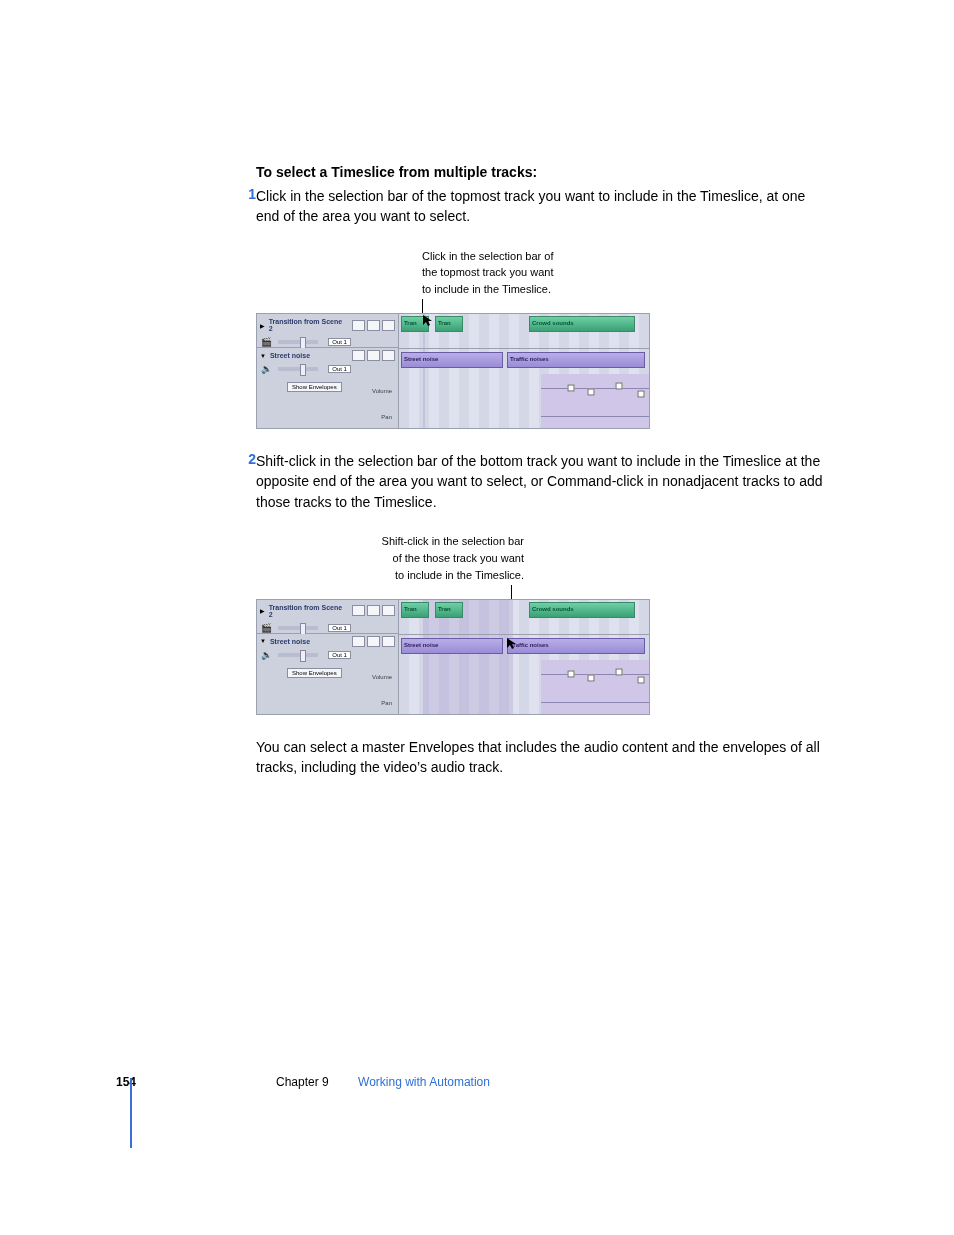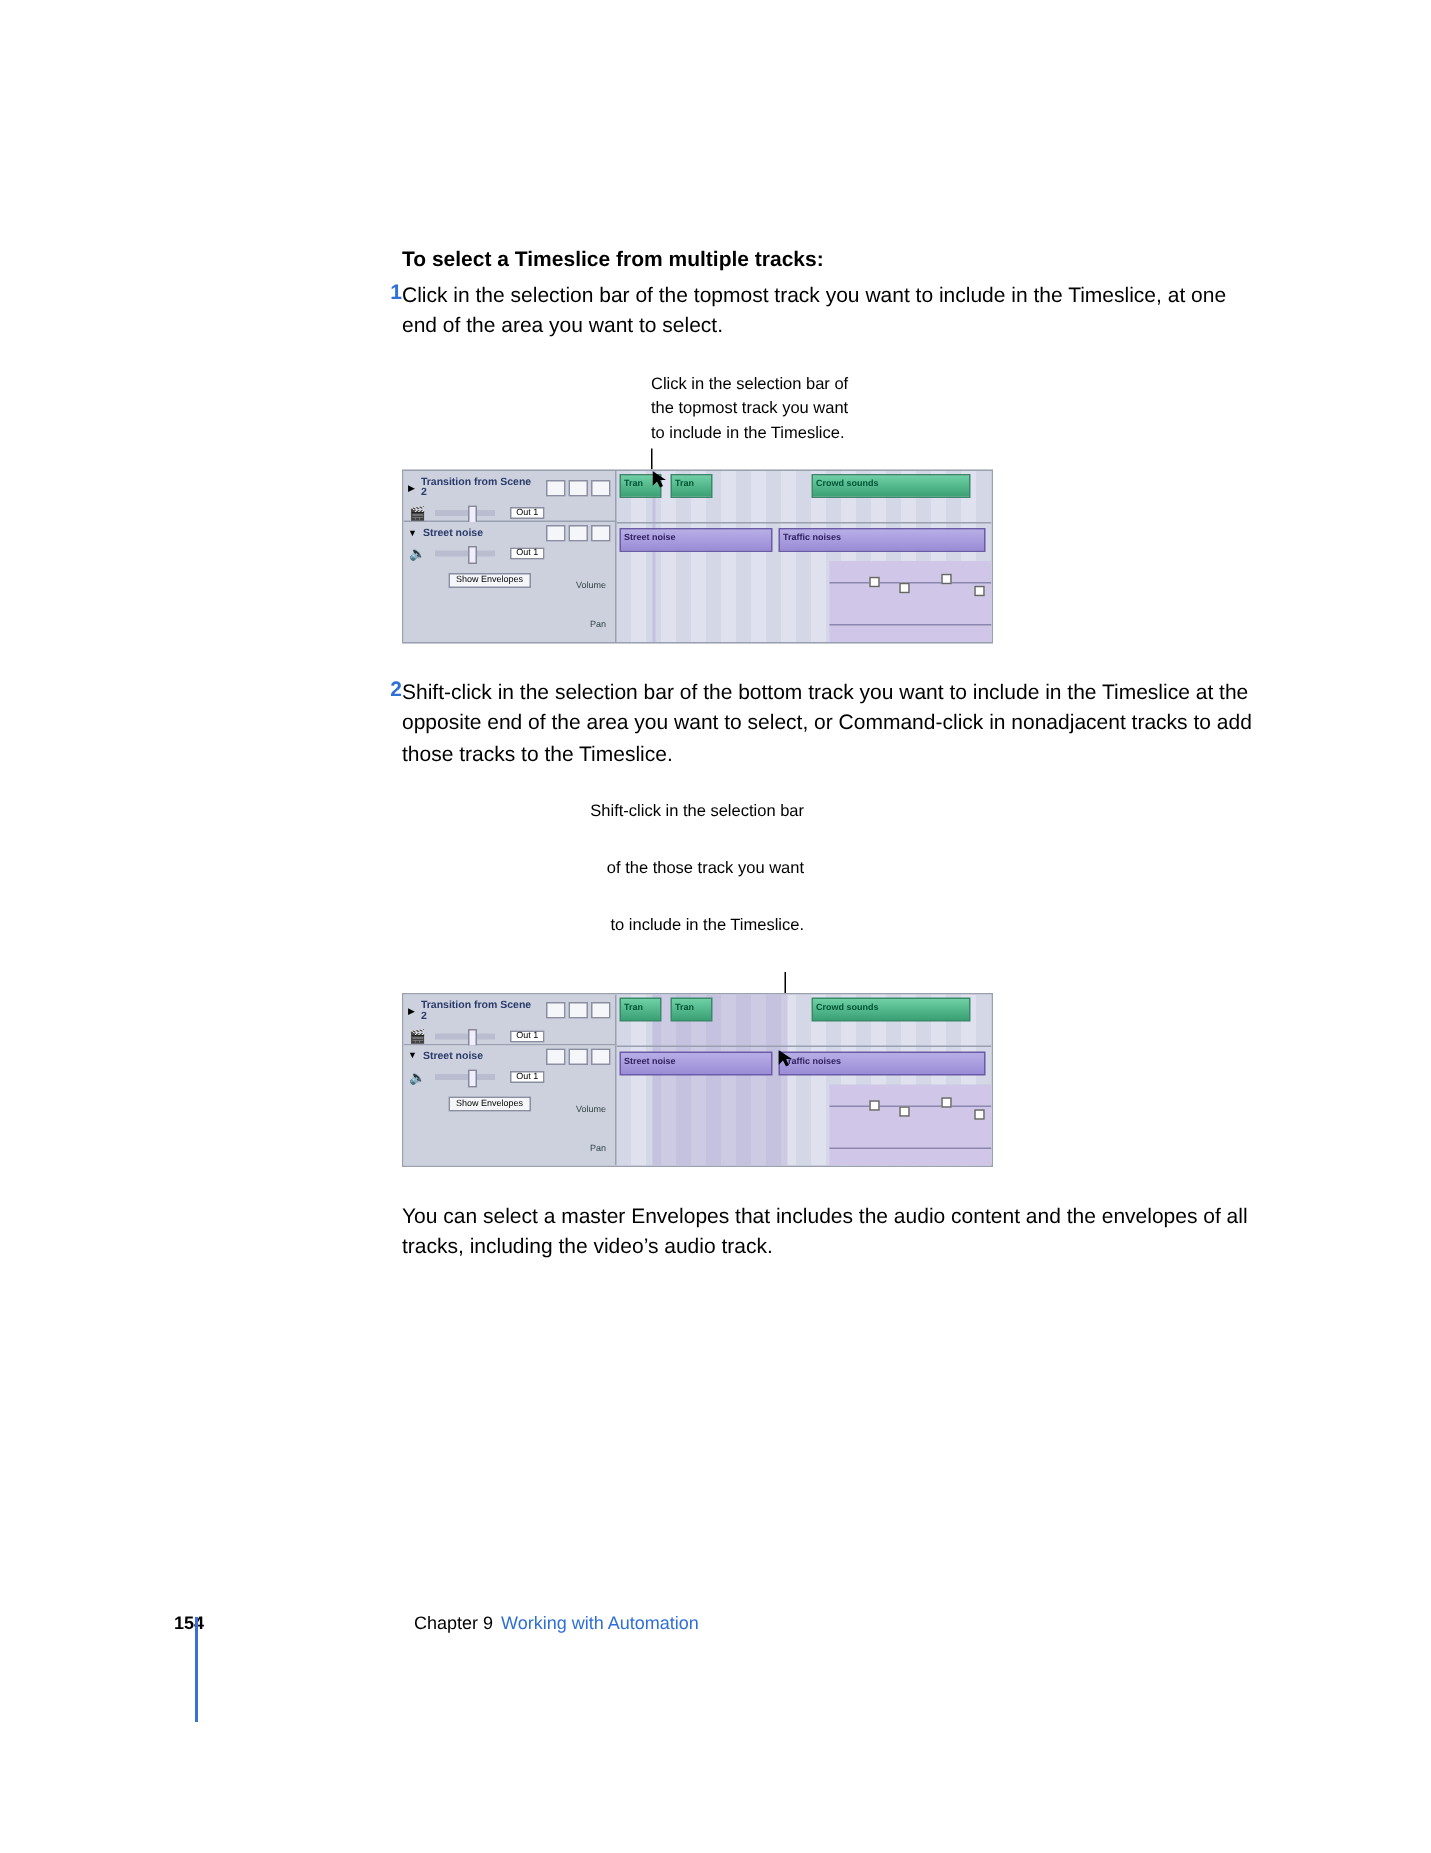--- a/index.html
+++ b/index.html
@@ -21,21 +21,21 @@
     position: absolute;
     left: 130px;
     top: 1078px;
     bottom: 0;
     width: 2px;
     height: 70px;
     background: #3a6fd8;
   }
   .content {
     position: absolute;
-    left: 268px;
+    left: 256px;
     top: 164px;
     width: 570px;
   }
   .heading {
     font-weight: bold;
     font-size: 14px;
     margin: 0 0 6px 0;
   }
   .step {
     display: flex;
@@ -139,21 +139,21 @@
     position: absolute;
     left: 116px;
     top: 1075px;
     display: flex;
     align-items: baseline;
     gap: 140px;
     font-size: 12px;
   }
   .page-num { font-weight: bold; }
   .chap { font-weight: normal; }
-  .chap-title { color: #2f6fd8; margin-left: 2px; }
+  .chap-title { color: #2f6fd8; margin-left: 26px; }
   .callout-col {
     display:flex; flex-direction:column; align-items:flex-start;
   }
   .vline { width:1px; background:#000; }
 </style>
 </head>
 <body>
 
 <div class="page">
 
@@ -242,21 +242,21 @@
     <div class="step">
       <div class="step-num-wrap">
           <div class="step-num">2</div>
         </div>
       <div class="step-text">Shift-click in the selection bar of the bottom track you want to include in the Timeslice at the opposite end of the area you want to select, or Command-click in nonadjacent tracks to add those tracks to the Timeslice.</div>
     </div>
 
     <div class="figure">
       <div style="display:flex;">
         <div style="width:98px;"></div>
-        <div class="callout-col" style="width:170px; align-items:flex-end;gap:21px;">
+        <div class="callout-col" style="width:170px; align-items:flex-end;">
           <div class="callout callout-right">Shift-click in the selection bar</div>
           <div class="callout callout-right">of the those track you want</div>
           <div class="callout callout-right">to include in the Timeslice.</div>
           <div class="vline" style="height:14px; align-self:flex-end; margin-right:12px;"></div>
         </div>
       </div>
       <div class="tracks-img">
         <div class="timeline">
           <div class="sel-region" style="left:24px; width:90px;"></div>
           <div class="clip" style="left:2px; top:2px; width:22px;"><span class="clip-label">Tran</span></div>

